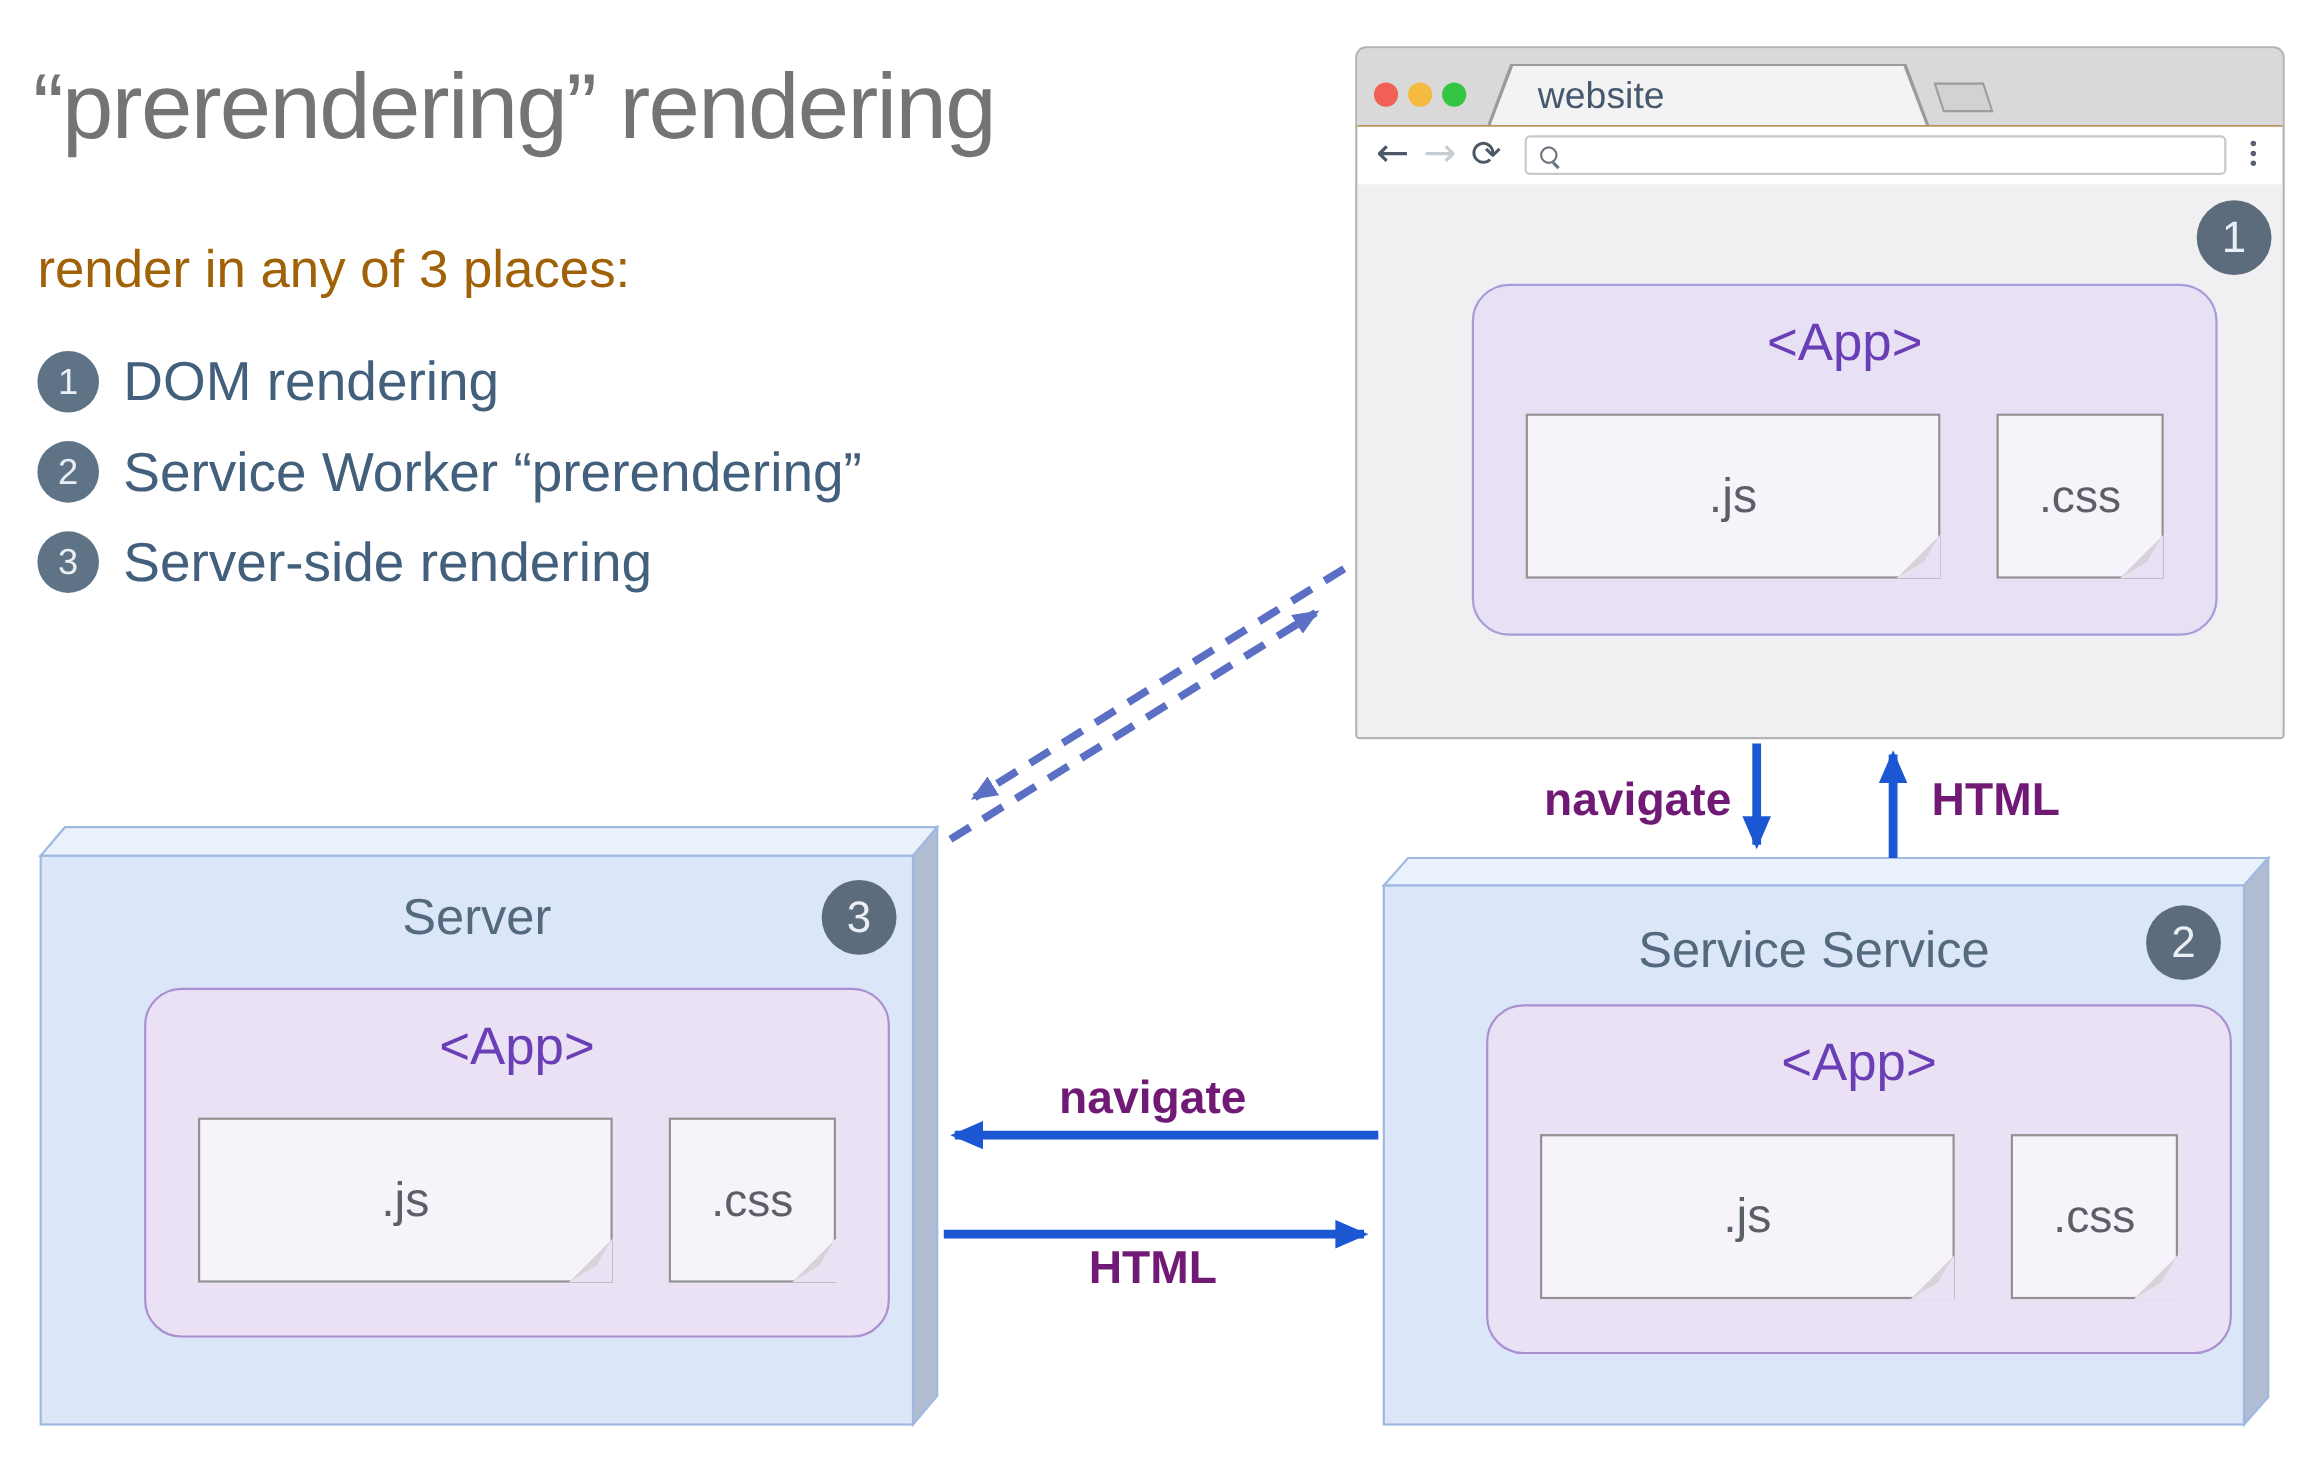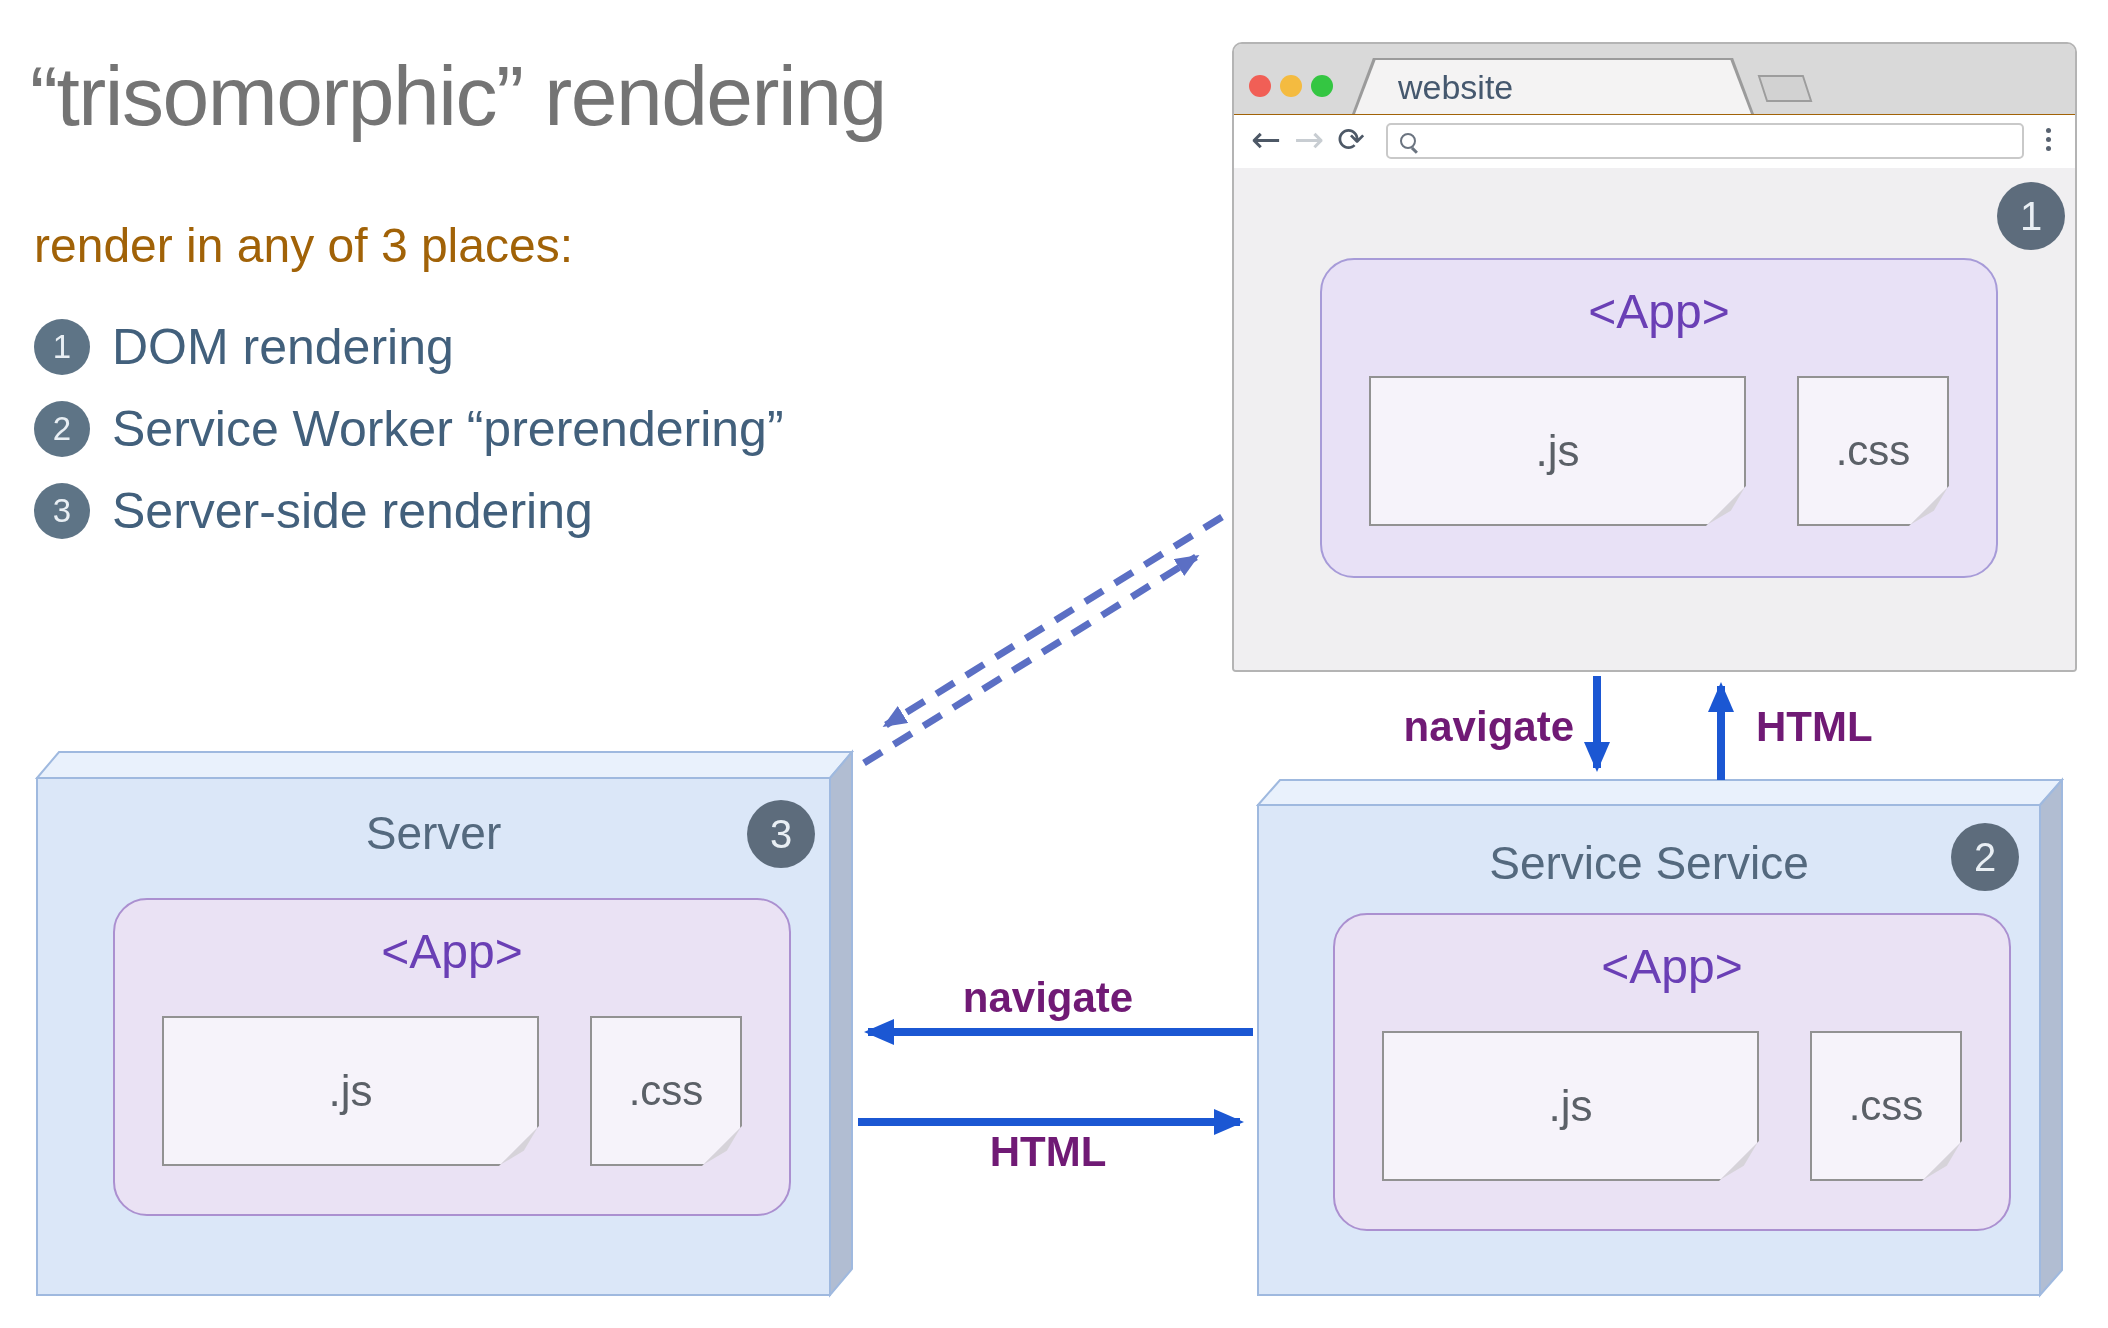--- a/index.html
+++ b/index.html
@@ -50,21 +50,21 @@
             border:2px solid #c9c9c9;border-radius:5px;box-sizing:border-box;}
   .mag{position:absolute;left:12px;top:8px;width:12px;height:12px;border:2.5px solid #6b7480;
        border-radius:50%;}
   .mag::after{content:"";position:absolute;left:11px;top:12px;width:2.5px;height:7px;
        background:#6b7480;transform:rotate(-45deg);}
   .menu-dots{position:absolute;left:812px;top:13px;display:flex;flex-direction:column;gap:4px;}
   .menu-dots span{width:5px;height:5px;border-radius:50%;background:#586270;}
   .content{position:absolute;left:0;top:124px;right:0;bottom:0;background:#f0eff1;}
 
   
-  .app-card{position:absolute;border-radius:34px;box-sizing:border-box;}
+  .app-card{position:absolute;border-radius:34px;box-sizing:border-box;margin-left:18px;}
   .app-browser{left:1320px;top:258px;width:678px;height:320px;background:#e8e1f6;
                border:2px solid #a79bd8;--fold-bg:#e8e1f6;}
   .app-server{left:113px;top:898px;width:678px;height:318px;background:#eae2f4;
               border:2px solid #ab90d0;--fold-bg:#eae2f4;}
   .app-sw{left:1333px;top:913px;width:678px;height:318px;background:#eae2f4;
           border:2px solid #ab90d0;--fold-bg:#eae2f4;}
   .app-label{position:absolute;left:0;right:0;top:24px;text-align:center;
              font-size:48px;color:#6a3fb5;}
   .file{position:absolute;background:#f6f3fa;border:2px solid #929292;box-sizing:border-box;
         display:flex;align-items:center;justify-content:center;color:#5b6067;}
@@ -106,21 +106,21 @@
     </g>
     <g>
       <polygon points="1258,805 1280,780 2062,780 2040,805" fill="#e9f1fc" stroke="#9fb9df" stroke-width="2"></polygon>
       <polygon points="2040,805 2062,780 2062,1270 2040,1295" fill="#b1bdd2" stroke="#9fb9df" stroke-width="2"></polygon>
       <rect x="1258" y="805" width="782" height="490" fill="#dbe7f8" stroke="#9fb9df" stroke-width="2"></rect>
     </g>
   </svg>
 
   <div class="layer mid">
 
-    <div class="main-title">“trisomorphic” rendering</div>
+    <div class="main-title">“prerendering” rendering</div>
     <div class="subtitle">render in any of 3 places:</div>
 
     <div class="legend">
       <div class="legend-item">
         <span class="legend-num">1</span>
         <span class="legend-label">DOM rendering</span>
       </div>
       <div class="legend-item">
         <span class="legend-num">2</span>
         <span class="legend-label">Service Worker “prerendering”</span>

